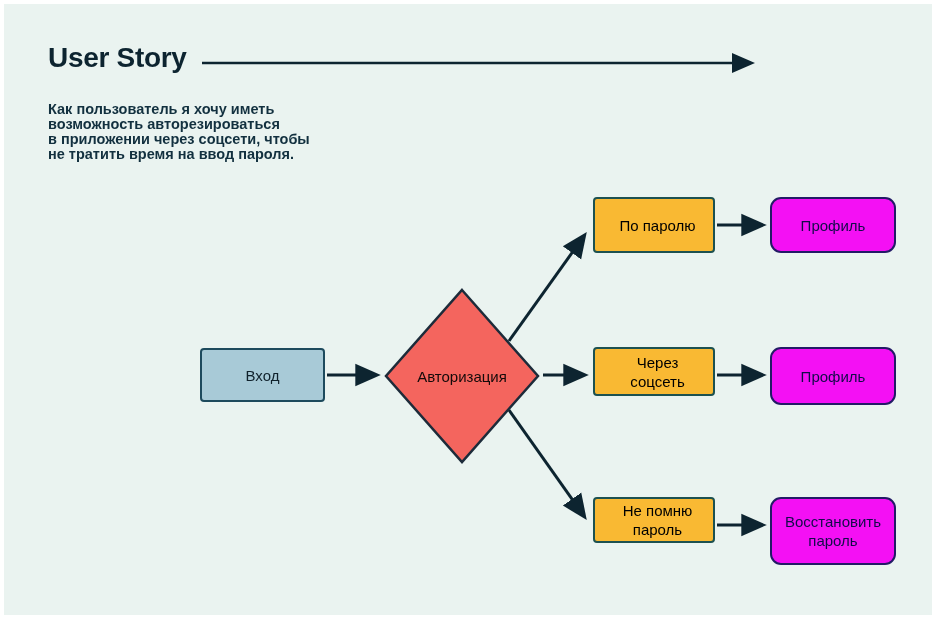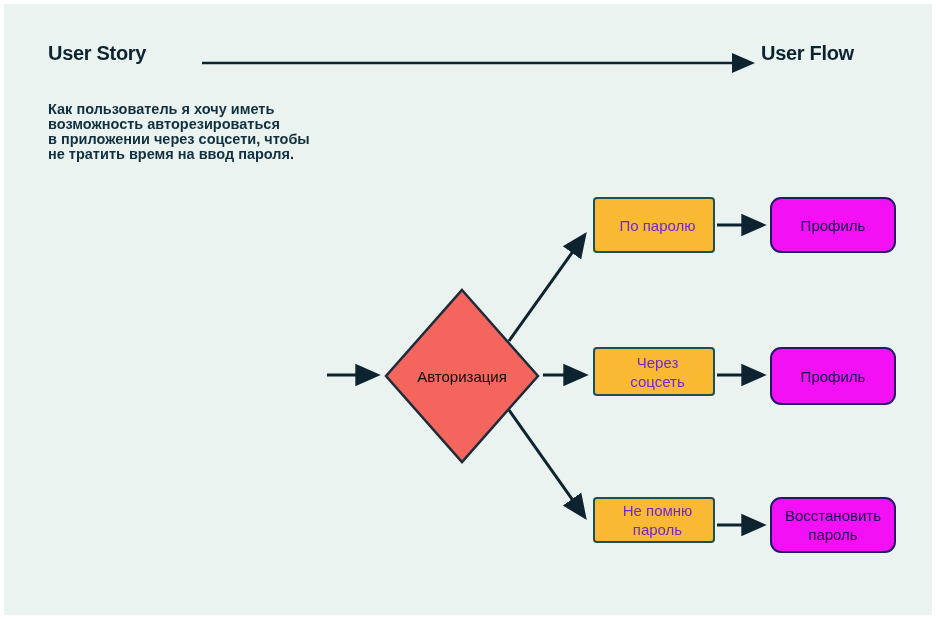--- a/index.html
+++ b/index.html
@@ -21,21 +21,21 @@
     top: 4px;
     width: 928px;
     height: 611px;
     background: #eaf3f0;
     overflow: hidden;
   }
 
   
   .hdr-title {
     position: absolute;
-    font-size: 20px;
+    font-size: 28px;
     font-weight: bold;
     color: #0d2430;
     letter-spacing: -0.3px;
     white-space: nowrap;
   }
   #title-left  { left: 44px;  top: 38px; }
   #title-right { left: 757px; top: 38px; }
 
   #header-rule {
     position: absolute;
@@ -75,21 +75,21 @@
     background: #a8cad7;
     border: 2px solid #1d4a5d;
     border-radius: 4px;
     color: #10222c;
   }
 
   .node-option {
     background: #f9b933;
     border: 2px solid #1d5150;
     border-radius: 4px;
-    color: #6d28d9;
+    color: #000000;
     padding-left: 7px;
   }
 
   .node-result {
     background: #f410f4;
     border: 2px solid #231a66;
     border-radius: 11px;
     color: #120b4a;
   }
 
@@ -108,21 +108,21 @@
   }
 
   
   #node-start     { left: 196px; top: 344px; width: 125px; height: 54px; }
   #node-decision  { left: 380px; top: 284px; width: 156px; height: 176px; }
   #node-opt-0     { left: 589px; top: 193px; width: 122px; height: 56px; }
   #node-opt-1     { left: 589px; top: 343px; width: 122px; height: 49px; }
   #node-opt-2     { left: 589px; top: 493px; width: 122px; height: 46px; }
   #node-res-0     { left: 766px; top: 193px; width: 126px; height: 56px; }
   #node-res-1     { left: 766px; top: 343px; width: 126px; height: 58px; }
-  #node-res-2     { left: 766px; top: 493px; width: 126px; height: 56px; }
+  #node-res-2     { left: 766px; top: 493px; width: 126px; height: 68px; }
 
   #connectors {
     position: absolute;
     left: 0; top: 0;
     width: 928px;
     height: 611px;
     pointer-events: none;
   }
 </style>
 </head>
@@ -134,21 +134,20 @@
 
   <svg id="header-rule" viewBox="0 0 560 30">
     <defs>
       <marker id="mk-head" markerWidth="9" markerHeight="9" refX="7.4" refY="4.5" orient="auto">
         <path d="M0,0.6 L9,4.5 L0,8.4 z" fill="#0d2430"></path>
       </marker>
     </defs>
     <line x1="2" y1="15" x2="551" y2="15" stroke="#0d2430" stroke-width="2.6" marker-end="url(#mk-head)"></line>
   </svg>
 
-  <div class="hdr-title" id="title-right">User Flow</div>
 
   <div id="story-text">Как пользователь я хочу иметь
 возможность авторезироваться
 в приложении через соцсети, чтобы
 не тратить время на ввод пароля.</div>
 
   <svg id="connectors" viewBox="0 0 928 611">
     <defs>
       <marker id="ah" markerWidth="8.5" markerHeight="8.5" refX="6.9" refY="4.25" orient="auto">
         <path d="M0,0.5 L8.5,4.25 L0,8 z" fill="#0d2430"></path>
@@ -161,20 +160,23 @@
       <line x1="505" y1="337" x2="580" y2="232"></line>
       <line x1="539" y1="371" x2="580" y2="371"></line>
       <line x1="505" y1="406" x2="580" y2="512"></line>
 
       <line x1="713" y1="221" x2="758" y2="221"></line>
       <line x1="713" y1="371" x2="758" y2="371"></line>
       <line x1="713" y1="521" x2="758" y2="521"></line>
     </g>
   </svg>
 
+  <div class="node node-start" id="node-start">
+    <span>Вход</span>
+  </div>
 
   <div class="node node-decision" id="node-decision">
     <svg class="diamond-shape" viewBox="0 0 156 176" preserveAspectRatio="none">
       <polygon points="78,2 154,88 78,174 2,88" fill="#f4655e" stroke="#1d2b3a" stroke-width="2.5"></polygon>
     </svg>
     <span class="diamond-label">Авторизация</span>
   </div>
 
   <div class="node node-option" id="node-opt-0">
     <span>По паролю</span>

